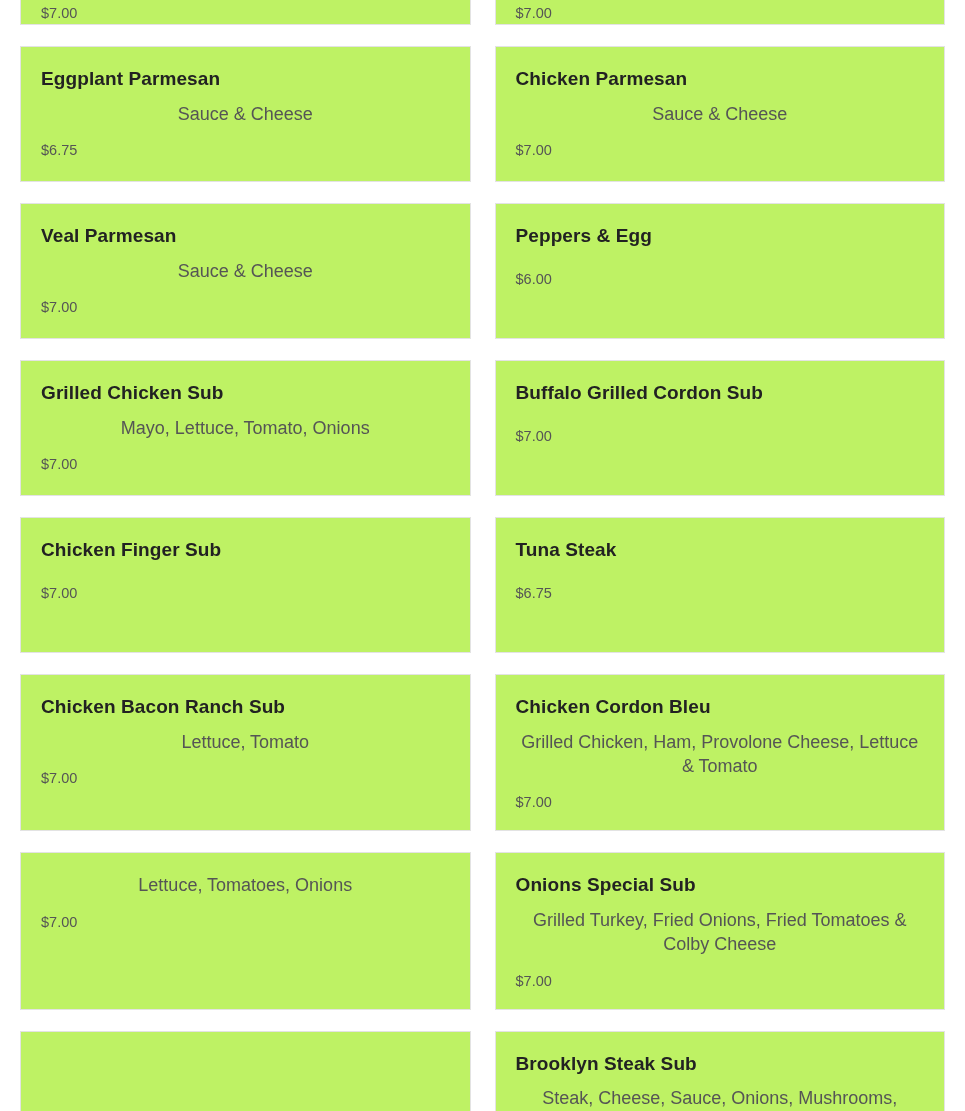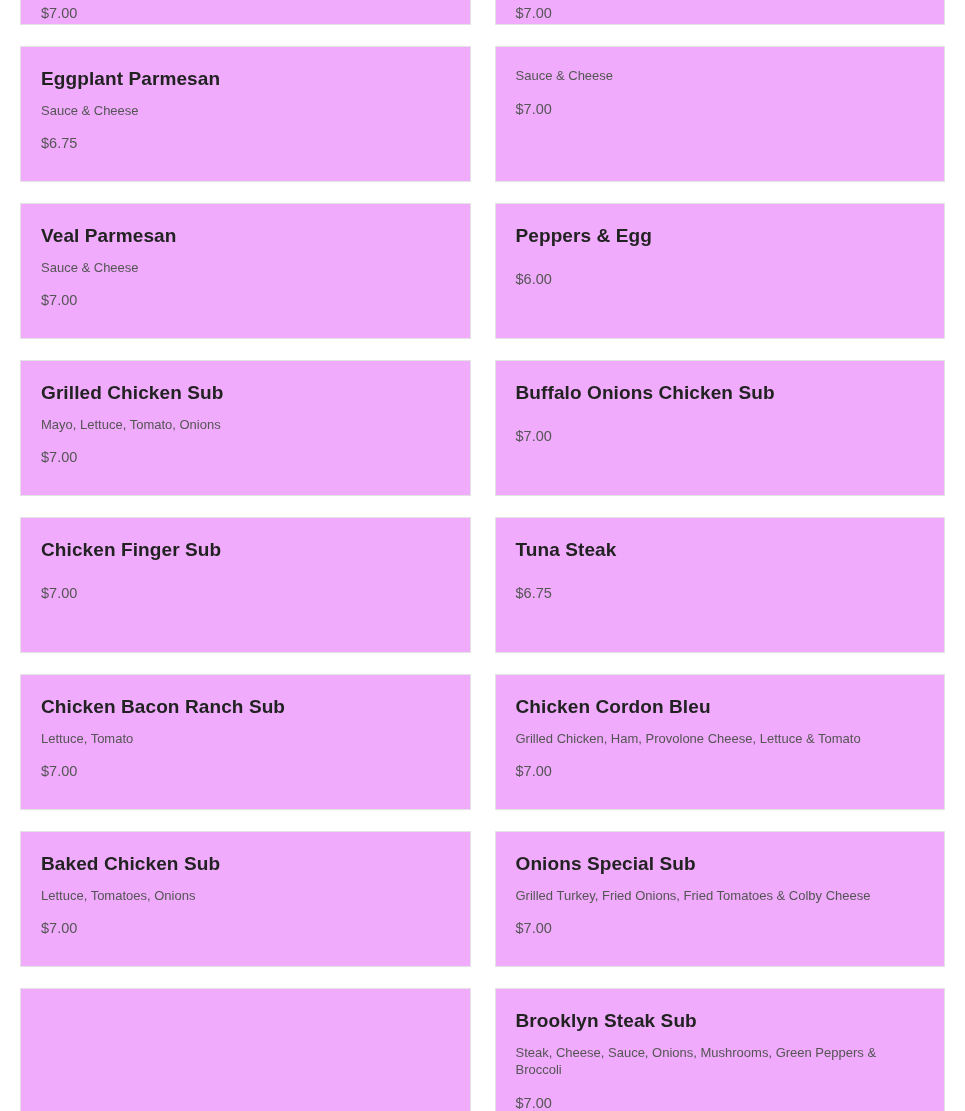--- a/index.html
+++ b/index.html
@@ -19,21 +19,21 @@
   .menu-grid {
     display: grid;
     grid-template-columns: 1fr 1fr;
     column-gap: 24px;
     row-gap: 21px;
     padding: 0 20px;
   }
   
   .card {
     border: 1px solid #e3e3e3;
-    background: #f0abfc;
+    background: #bef264;
     padding: 20px;
     min-height: 136px;
   }
   .card.clipped {
     min-height: 0;
     height: 25px;
     padding: 0 20px;
     overflow: hidden;
     border-top: none;
     position: relative;
@@ -47,23 +47,24 @@
   .item-name {
     margin: 0 0 10px 0;
     font-size: 19px;
     font-weight: bold;
     color: #222222;
     letter-spacing: 0.1px;
     line-height: 1.3;
   }
   .item-desc {
     margin: 0 0 16px 0;
-    font-size: 13px;
+    font-size: 18px;
     color: #555555;
     line-height: 1.35;
+    text-align: center;
   }
   .item-price {
     margin: 0;
     font-size: 14.5px;
     color: #555555;
   }
   .card.no-desc .item-name { margin-bottom: 22px; }
 </style>
 </head>
 <body>
@@ -75,39 +76,40 @@
       </div>
       <div class="card clipped">
         <p class="item-price">$7.00</p>
       </div>
       <div class="card">
         <h3 class="item-name">Eggplant Parmesan</h3>
         <p class="item-desc">Sauce &amp; Cheese</p>
         <p class="item-price">$6.75</p>
       </div>
       <div class="card">
+        <h3 class="item-name">Chicken Parmesan</h3>
         <p class="item-desc">Sauce &amp; Cheese</p>
         <p class="item-price">$7.00</p>
       </div>
       <div class="card">
         <h3 class="item-name">Veal Parmesan</h3>
         <p class="item-desc">Sauce &amp; Cheese</p>
         <p class="item-price">$7.00</p>
       </div>
       <div class="card no-desc">
         <h3 class="item-name">Peppers &amp; Egg</h3>
         <p class="item-price">$6.00</p>
       </div>
       <div class="card">
         <h3 class="item-name">Grilled Chicken Sub</h3>
         <p class="item-desc">Mayo, Lettuce, Tomato, Onions</p>
         <p class="item-price">$7.00</p>
       </div>
       <div class="card no-desc">
-        <h3 class="item-name">Buffalo Onions Chicken Sub</h3>
+        <h3 class="item-name">Buffalo Grilled Cordon Sub</h3>
         <p class="item-price">$7.00</p>
       </div>
       <div class="card no-desc">
         <h3 class="item-name">Chicken Finger Sub</h3>
         <p class="item-price">$7.00</p>
       </div>
       <div class="card no-desc">
         <h3 class="item-name">Tuna Steak</h3>
         <p class="item-price">$6.75</p>
       </div>
@@ -115,21 +117,20 @@
         <h3 class="item-name">Chicken Bacon Ranch Sub</h3>
         <p class="item-desc">Lettuce, Tomato</p>
         <p class="item-price">$7.00</p>
       </div>
       <div class="card">
         <h3 class="item-name">Chicken Cordon Bleu</h3>
         <p class="item-desc">Grilled Chicken, Ham, Provolone Cheese, Lettuce &amp; Tomato</p>
         <p class="item-price">$7.00</p>
       </div>
       <div class="card">
-        <h3 class="item-name">Baked Chicken Sub</h3>
         <p class="item-desc">Lettuce, Tomatoes, Onions</p>
         <p class="item-price">$7.00</p>
       </div>
       <div class="card">
         <h3 class="item-name">Onions Special Sub</h3>
         <p class="item-desc">Grilled Turkey, Fried Onions, Fried Tomatoes &amp; Colby Cheese</p>
         <p class="item-price">$7.00</p>
       </div>
       <div class="card no-desc">
       </div>

